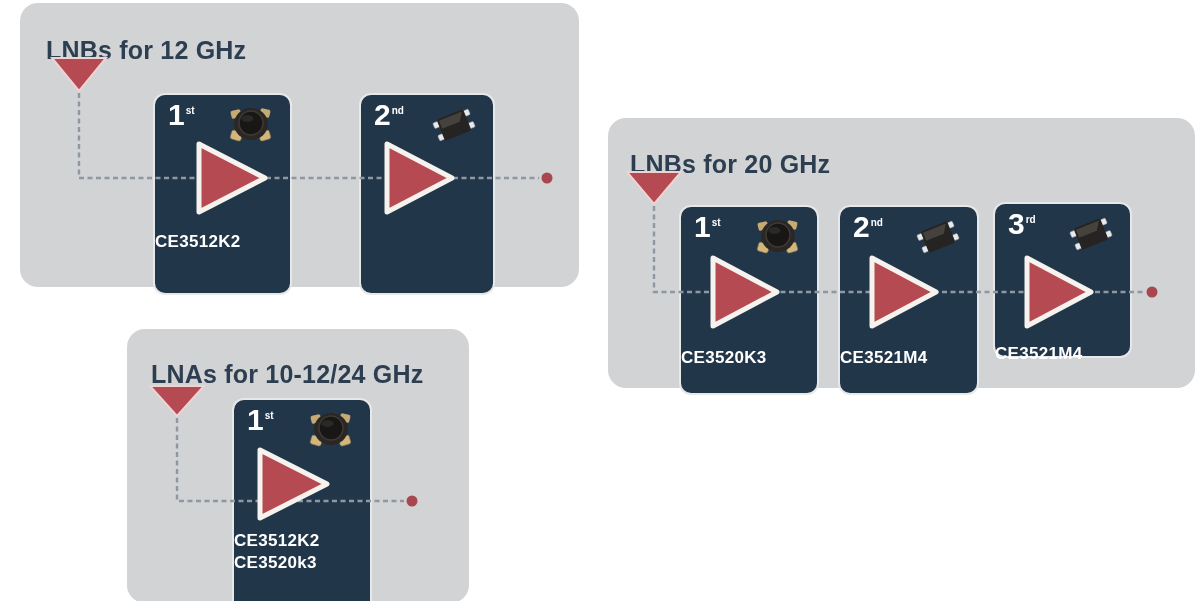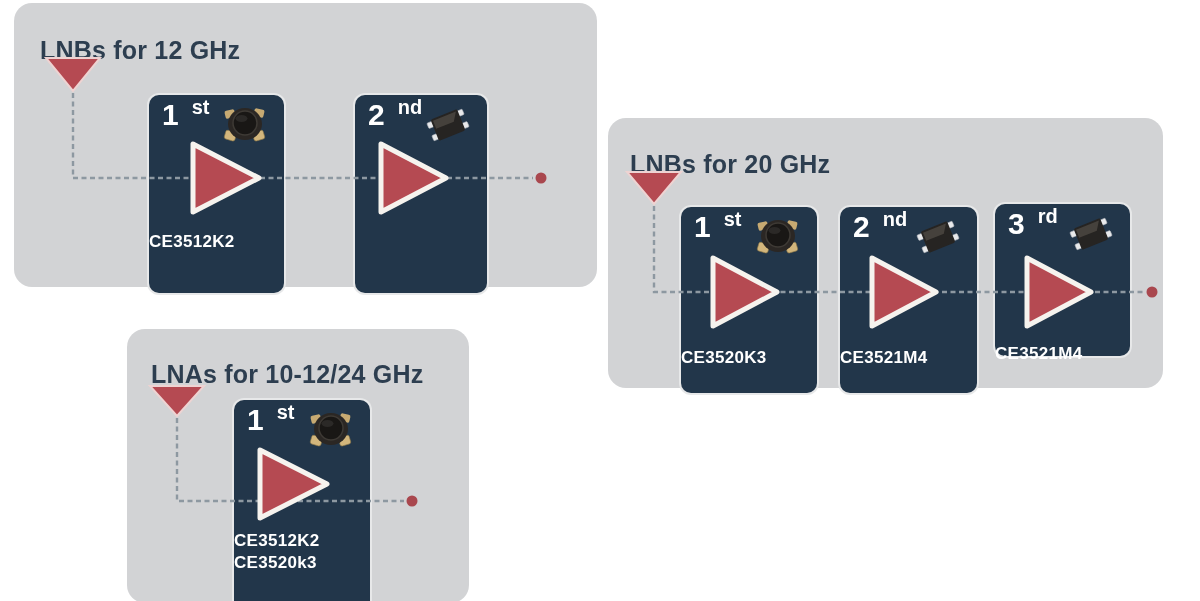--- a/index.html
+++ b/index.html
@@ -1,41 +1,41 @@
 <!DOCTYPE html>
 <html><head>
 <meta charset="utf-8">
 <style>
   html,body{margin:0;padding:0;background:#ffffff;}
   body{font-family:"Liberation Sans","DejaVu Sans",sans-serif;}
   .stage{position:relative;width:1200px;height:601px;background:#ffffff;overflow:hidden;}
 
   .panel{position:absolute;background:#d2d3d5;border-radius:18px;}
-  #panel-12ghz{left:14px;top:3px;width:559px;height:284px;padding-left:24px;}
+  #panel-12ghz{left:20px;top:3px;width:559px;height:284px;}
   #panel-lna  {left:127px;top:329px;width:342px;height:274px;}
-  #panel-20ghz{left:608px;top:118px;width:555px;height:270px;}
+  #panel-20ghz{left:608px;top:118px;width:555px;height:270px;padding-left:32px;}
 
   .panel-title{position:absolute;font-size:25px;font-weight:bold;color:#2d3e50;letter-spacing:.2px;white-space:nowrap;}
   #panel-12ghz .panel-title{left:26px;top:12px;}
   #panel-lna   .panel-title{left:24px;top:10px;}
   #panel-20ghz .panel-title{left:22px;top:11px;}
 
   .block{position:absolute;background:#22364a;border-radius:10px;box-shadow:0 0 0 2px #e7e8e9;z-index:1;}
   
   #p1-b1{left:135px;top:92px;width:135px;height:198px;}
   #p1-b2{left:341px;top:92px;width:132px;height:198px;}
   
   #p2-b1{left:107px;top:71px;width:136px;height:210px;}
   
   #p3-b1{left:73px;top:89px;width:136px;height:186px;}
   #p3-b2{left:232px;top:89px;width:137px;height:186px;}
   #p3-b3{left:387px;top:86px;width:135px;height:152px;}
 
   .ordinal{position:absolute;left:13px;top:5px;color:#ffffff;font-size:30px;font-weight:bold;line-height:1;}
-  .ordinal .sfx{font-size:20px;position:relative;top:-11px;left:1px;font-weight:bold;margin-left:12px;}
+  .ordinal .sfx{font-size:10px;position:relative;top:-11px;left:1px;font-weight:bold;}
 
   .pkg-icon{position:absolute;right:16px;top:11px;width:46px;height:38px;}
 
   .part-label{position:absolute;left:0;right:0;color:#ffffff;
               font-size:17px;font-weight:bold;letter-spacing:.3px;line-height:22px;}
   #p1-b1 .part-label,#p1-b2 .part-label{top:136px;}
   #p2-b1 .part-label{top:130px;}
   #p3-b1 .part-label,#p3-b2 .part-label{top:140px;}
   #p3-b3 .part-label{top:139px;}
 

